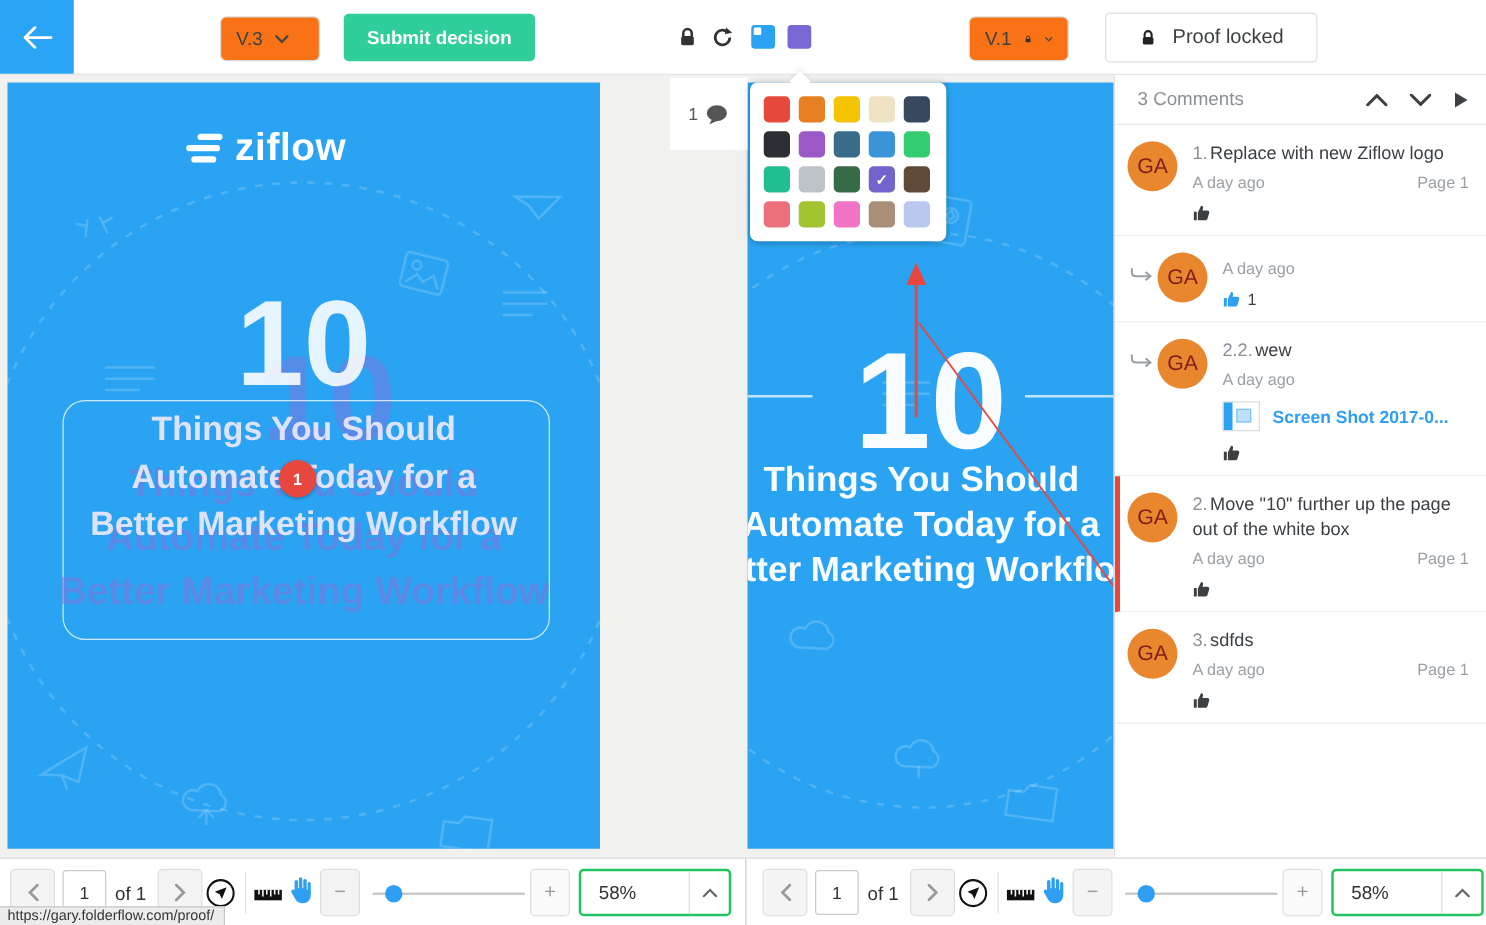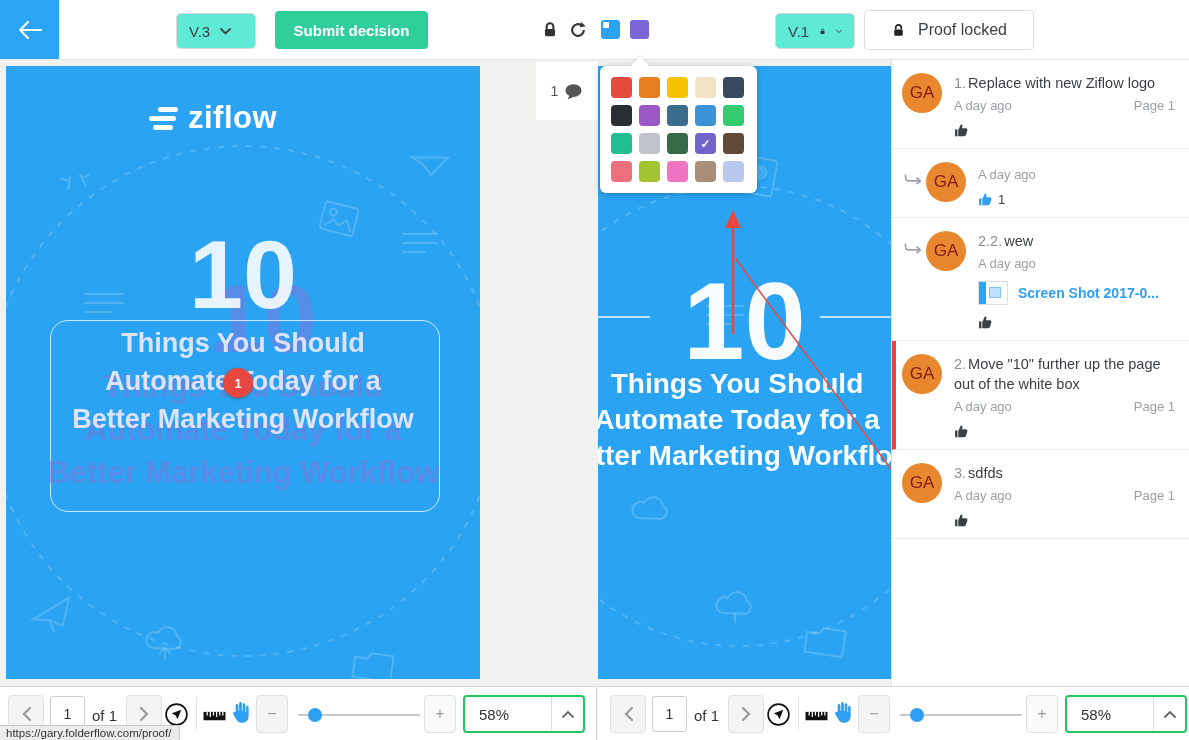--- a/index.html
+++ b/index.html
@@ -2,28 +2,28 @@
 <html><head>
 <meta charset="utf-8">
 <style>
   * { margin:0; padding:0; box-sizing:border-box; }
   html,body { width:1189px; height:740px; overflow:hidden; }
   body { font-family:"Liberation Sans", sans-serif; background:#f1f1f0; position:relative; }
 
   
   .topbar { position:absolute; left:0; top:0; width:1189px; height:60px; background:#fff; border-bottom:1px solid #e4e4e4; z-index:30; }
   .back-btn { position:absolute; left:0; top:0; width:59px; height:59px; background:#2aa5f5; color:#fff; display:flex; align-items:center; justify-content:center; font-size:24px; cursor:pointer; }
-  .ver-dd { position:absolute; top:13px; height:36px; border:1px solid #d9d9d9; border-radius:5px; background:#5eead4; display:flex; align-items:center; gap:10px; padding:0 12px; font-size:15px; color:#3c4043; }
+  .ver-dd { position:absolute; top:13px; height:36px; border:1px solid #d9d9d9; border-radius:5px; background:#f97316; display:flex; align-items:center; gap:10px; padding:0 12px; font-size:15px; color:#3c4043; }
   .ver-dd.left { left:176px; width:80px; }
   .ver-dd.right { left:765px; width:80px;margin-left:10px; }
   .submit-btn { position:absolute; left:275px; top:11px; width:153px; height:38px; background:#30ce9a; color:#fff; border:none; border-radius:4px; font-size:15px; font-weight:bold; font-family:inherit; cursor:pointer; }
   .tool-ico { position:absolute; top:21px; width:18px; height:18px; }
   .mini-swatch { position:absolute; top:20px; width:19px; height:19px; border-radius:3px; }
   .mini-swatch .corner { position:absolute; left:2px; top:2px; width:6px; height:6px; background:#fff; border-radius:1px; }
-  .proof-locked { position:absolute; left:864px; top:10px; width:170px; height:40px; border:1px solid #ddd; border-radius:4px; background:#fff; display:flex; align-items:center; justify-content:center; gap:12px; font-size:16px; color:#3c4043; }
+  .proof-locked { position:absolute; left:884px; top:10px; width:170px; height:40px; border:1px solid #ddd; border-radius:4px; background:#fff; display:flex; align-items:center; justify-content:center; gap:12px; font-size:16px; color:#3c4043; }
 
   
   .palette-pop { position:absolute; left:600px; top:66px; width:157px; background:#fff; border-radius:6px; box-shadow:0 1px 6px rgba(0,0,0,.25); padding:11px; display:grid; grid-template-columns:repeat(5,21px); gap:7px; z-index:40; }
   .palette-pop::before { content:""; position:absolute; left:34px; top:-7px; width:12px; height:12px; background:#fff; transform:rotate(45deg); box-shadow:-2px -2px 3px rgba(0,0,0,.06); }
   .swatch { width:21px; height:21px; border-radius:4px; position:relative; cursor:pointer; }
   .swcheck { position:absolute; inset:0; color:#fff; font-size:12px; display:flex; align-items:center; justify-content:center; font-weight:bold; }
 
   
   .pane-left { position:absolute; left:0; top:60px; width:598px; height:626px; background:#f1f1f0; }
   .pane-right { position:absolute; left:598px; top:60px; width:293px; height:626px; background:#f1f1f0; }
@@ -293,20 +293,34 @@
     </div>
     <div class="swatch" style="background: rgb(95, 74, 56);"></div>
     <div class="swatch" style="background: rgb(238, 112, 125);"></div>
     <div class="swatch" style="background: rgb(162, 196, 48);"></div>
     <div class="swatch" style="background: rgb(241, 115, 196);"></div>
     <div class="swatch" style="background: rgb(169, 142, 120);"></div>
     <div class="swatch" style="background: rgb(185, 200, 239);"></div>
   </div>
 
 <div class="comments">
+  <div class="c-head">
+    <span class="c-head-title">3 Comments</span>
+    <span class="c-head-icons">
+      <svg width="17" height="10" viewBox="0 0 17 10">
+          <path d="M1 9 L8.5 1.5 L16 9" stroke="#3c4043" stroke-width="2.4" fill="none" stroke-linecap="round"></path>
+        </svg>
+      <svg width="17" height="10" viewBox="0 0 17 10">
+          <path d="M1 1 L8.5 8.5 L16 1" stroke="#3c4043" stroke-width="2.4" fill="none" stroke-linecap="round"></path>
+        </svg>
+      <svg width="12" height="14" viewBox="0 0 12 14">
+          <path d="M1 1 L11 7 L1 13 Z" fill="#3c4043"></path>
+        </svg>
+    </span>
+  </div>
 
   <div class="comment">
     <div class="avatar">GA</div>
     <div class="c-body">
       <div class="c-title"><span class="c-num">1.</span><span>Replace with new Ziflow logo</span></div>
       <div class="c-meta">
           <span>A day ago</span>
           <span>Page 1</span>
         </div>
       <div class="c-likes">

